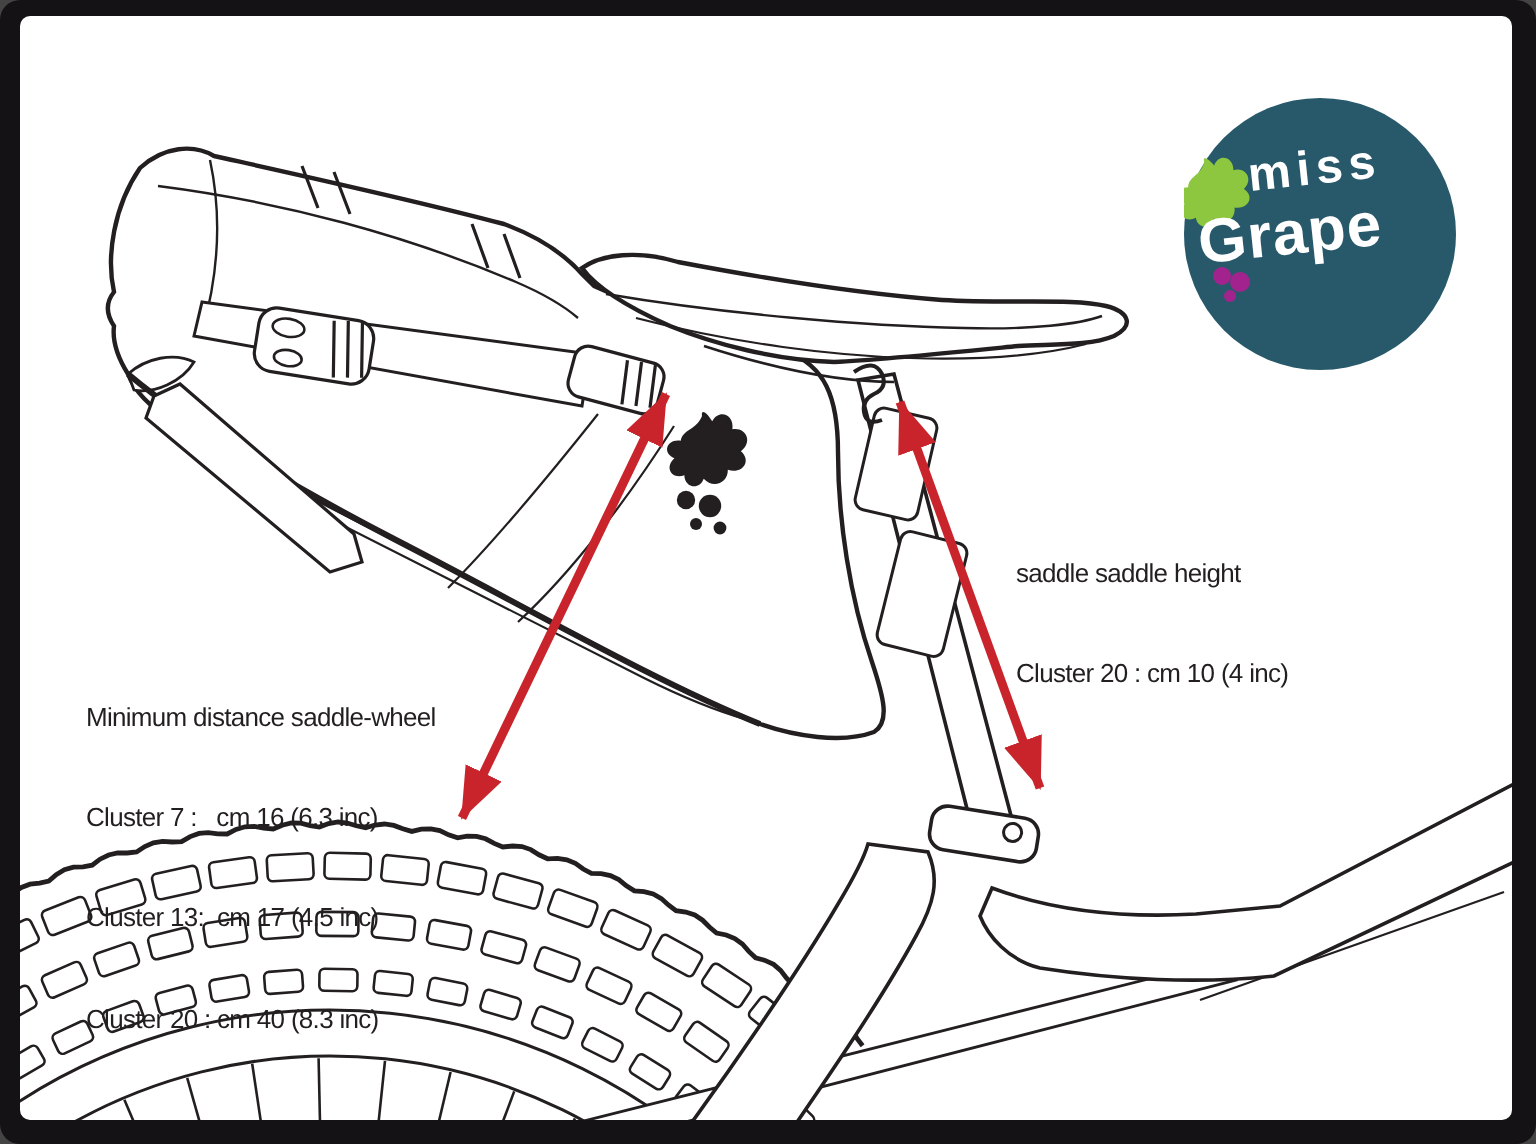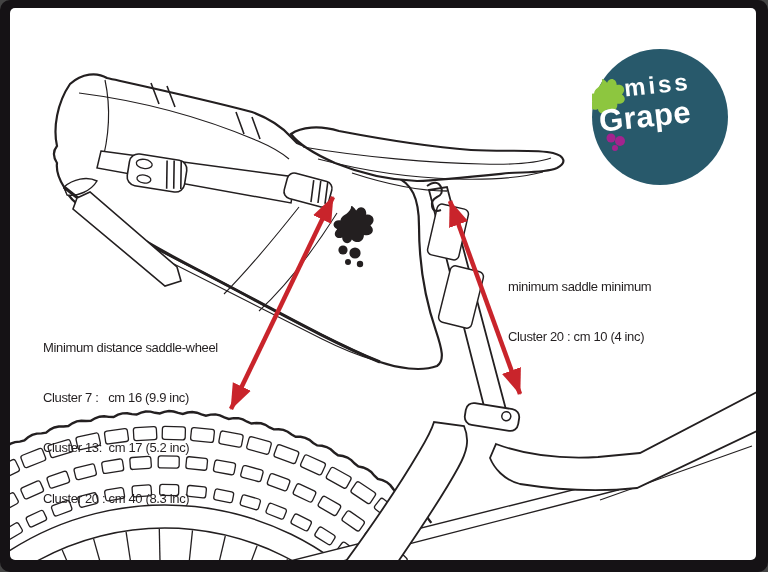--- a/index.html
+++ b/index.html
@@ -166,29 +166,29 @@
         <path d="M318,159 C368,172 418,178 455,179 C488,180 520,178 543,172" class="ink" fill="none" stroke-width="1.1"></path>
         <path d="M352,173 C392,186 424,191 447,191" class="ink" fill="none" stroke-width="1.3"></path>
         <path d="M427,186 q10,-7 14,1 q3,7 -4,10 q-6,3 -5,9 q1,7 9,4" class="ink" fill="none" stroke-width="2"></path>
       </g>
 
       <line class="arrow" x1="333" y1="197" x2="231" y2="409" marker-start="url(#ah)" marker-end="url(#ah)"></line>
       <line class="arrow" x1="450" y1="201" x2="520" y2="394" marker-start="url(#ah)" marker-end="url(#ah)"></line>
     </g>
   </svg>
 
-  <div class="measure" style="left:43px;top:306px;">
+  <div class="measure" style="left:43px;top:317px;">
     <div class="t">Minimum distance saddle-wheel</div>
-    <div>Cluster 7 :   cm 16 (9.9 inc)</div>
-    <div>Cluster 13:  cm 17 (5.2 inc)</div>
+    <div>Cluster 7 :   cm 16 (6.3 inc)</div>
+    <div>Cluster 13:  cm 17 (4.5 inc)</div>
     <div>Cluster 20 : cm 40 (8.3 inc)</div>
   </div>
 
   <div class="measure" style="left:508px;top:245px;">
-    <div class="t">minimum saddle minimum</div>
+    <div class="t">saddle saddle height</div>
     <div>Cluster 20 : cm 10 (4 inc)</div>
   </div>
 
   <div class="logo">
     <svg width="136" height="136" viewBox="0 0 136 136">
       <path d="M0,-15 C-4,-9 -9,-11 -11,-6 C-17,-8 -20,-2 -15,1 C-20,4 -18,10 -12,9
                C-13,14 -7,17 -4,12 C-1,17 6,16 7,10 C13,13 18,8 14,3 C20,0 18,-7 12,-7
                C14,-13 8,-17 4,-12 C2,-17 0,-18 0,-15 Z" transform="translate(15,47) scale(1.05) rotate(-18)" fill="var(--green)"></path>
       <g fill="var(--magenta)">
         <circle cx="19" cy="89" r="4.5"></circle>

